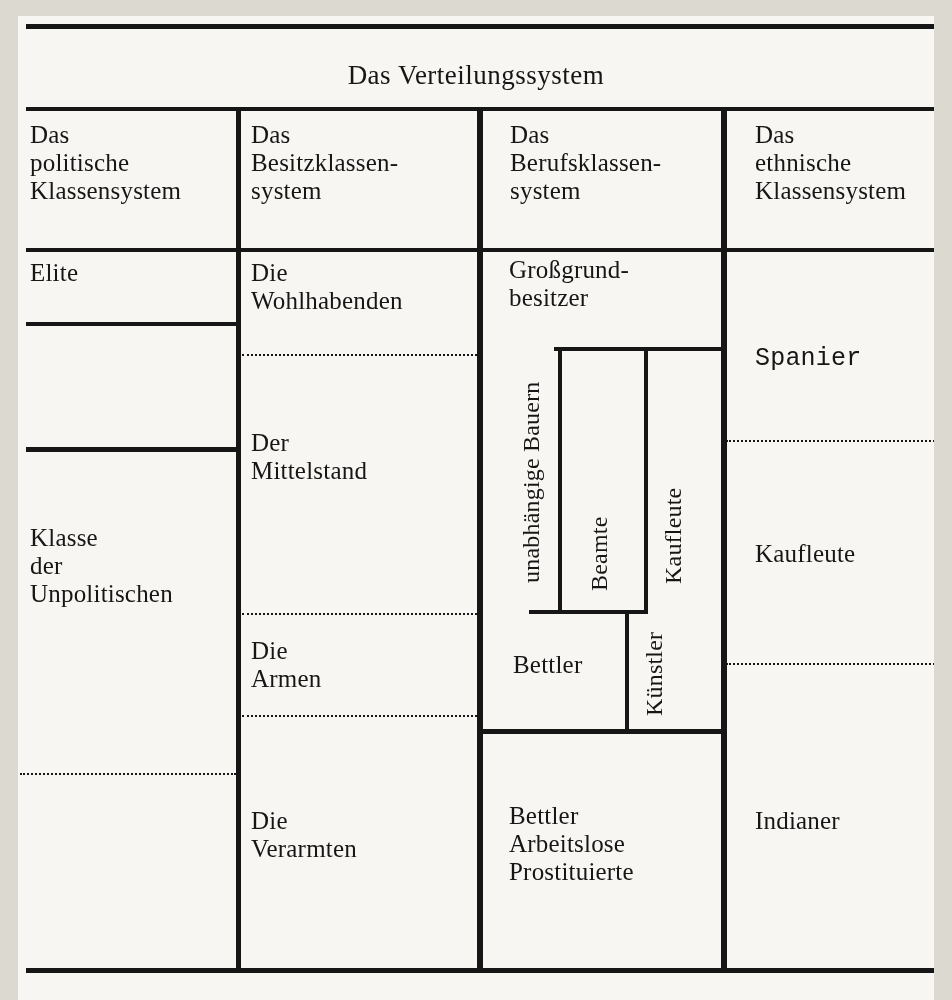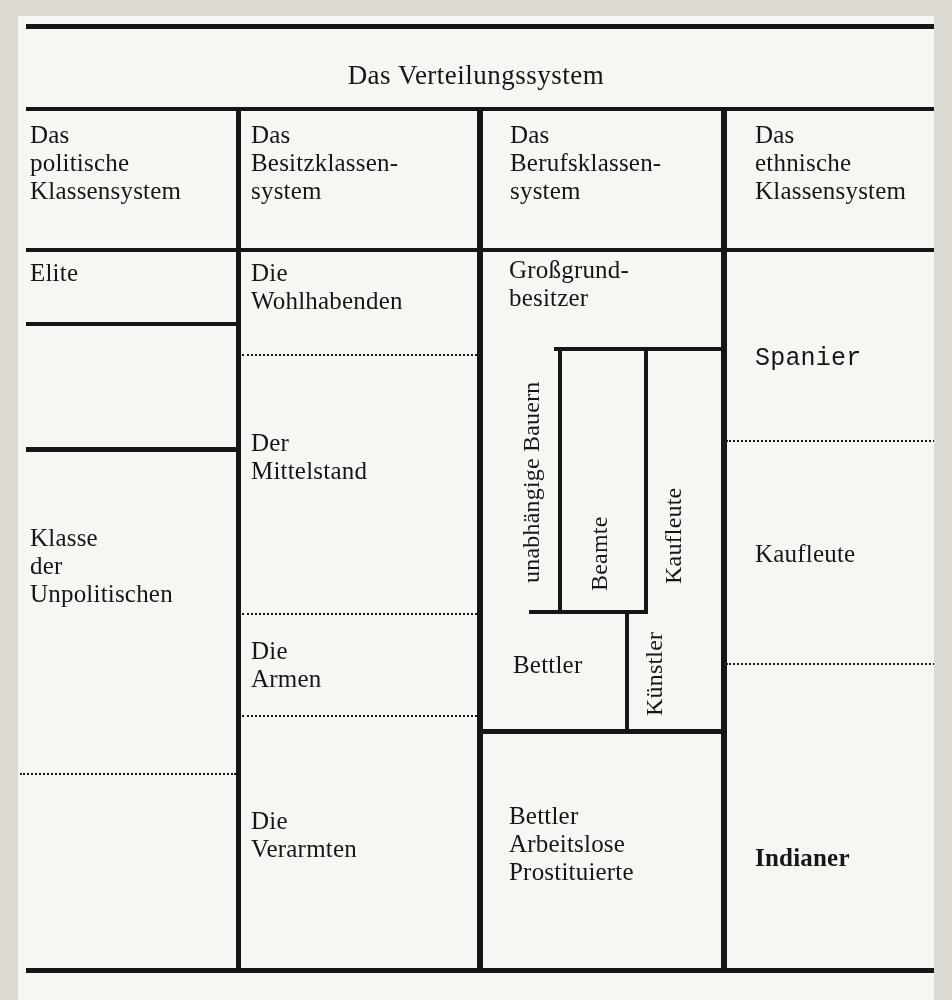--- a/index.html
+++ b/index.html
@@ -107,15 +107,15 @@
   <div class="vtext" style="left:621px;top:601px;width:30px;height:113px;">Künstler</div>
   <div class="hrule" style="left:465px;top:713px;width:238px;height:5px;"></div>
   <div class="txt" style="left:491px;top:786px;">Bettler
 Arbeitslose
 Prostituierte</div>
 
   <div class="txt" style="left:737px;top:329px;font-family:Liberation Mono, monospace;">Spanier</div>
   <div class="dotted" style="left:708px;top:424px;width:244px;"></div>
   <div class="txt" style="left:737px;top:524px;">Kaufleute</div>
   <div class="dotted" style="left:708px;top:647px;width:244px;"></div>
-  <div class="txt" style="left:737px;top:828px;font-weight:bold;">Indianer</div>
+  <div class="txt" style="left:737px;top:791px;">Indianer</div>
 
 </div>
 
 </body></html>

